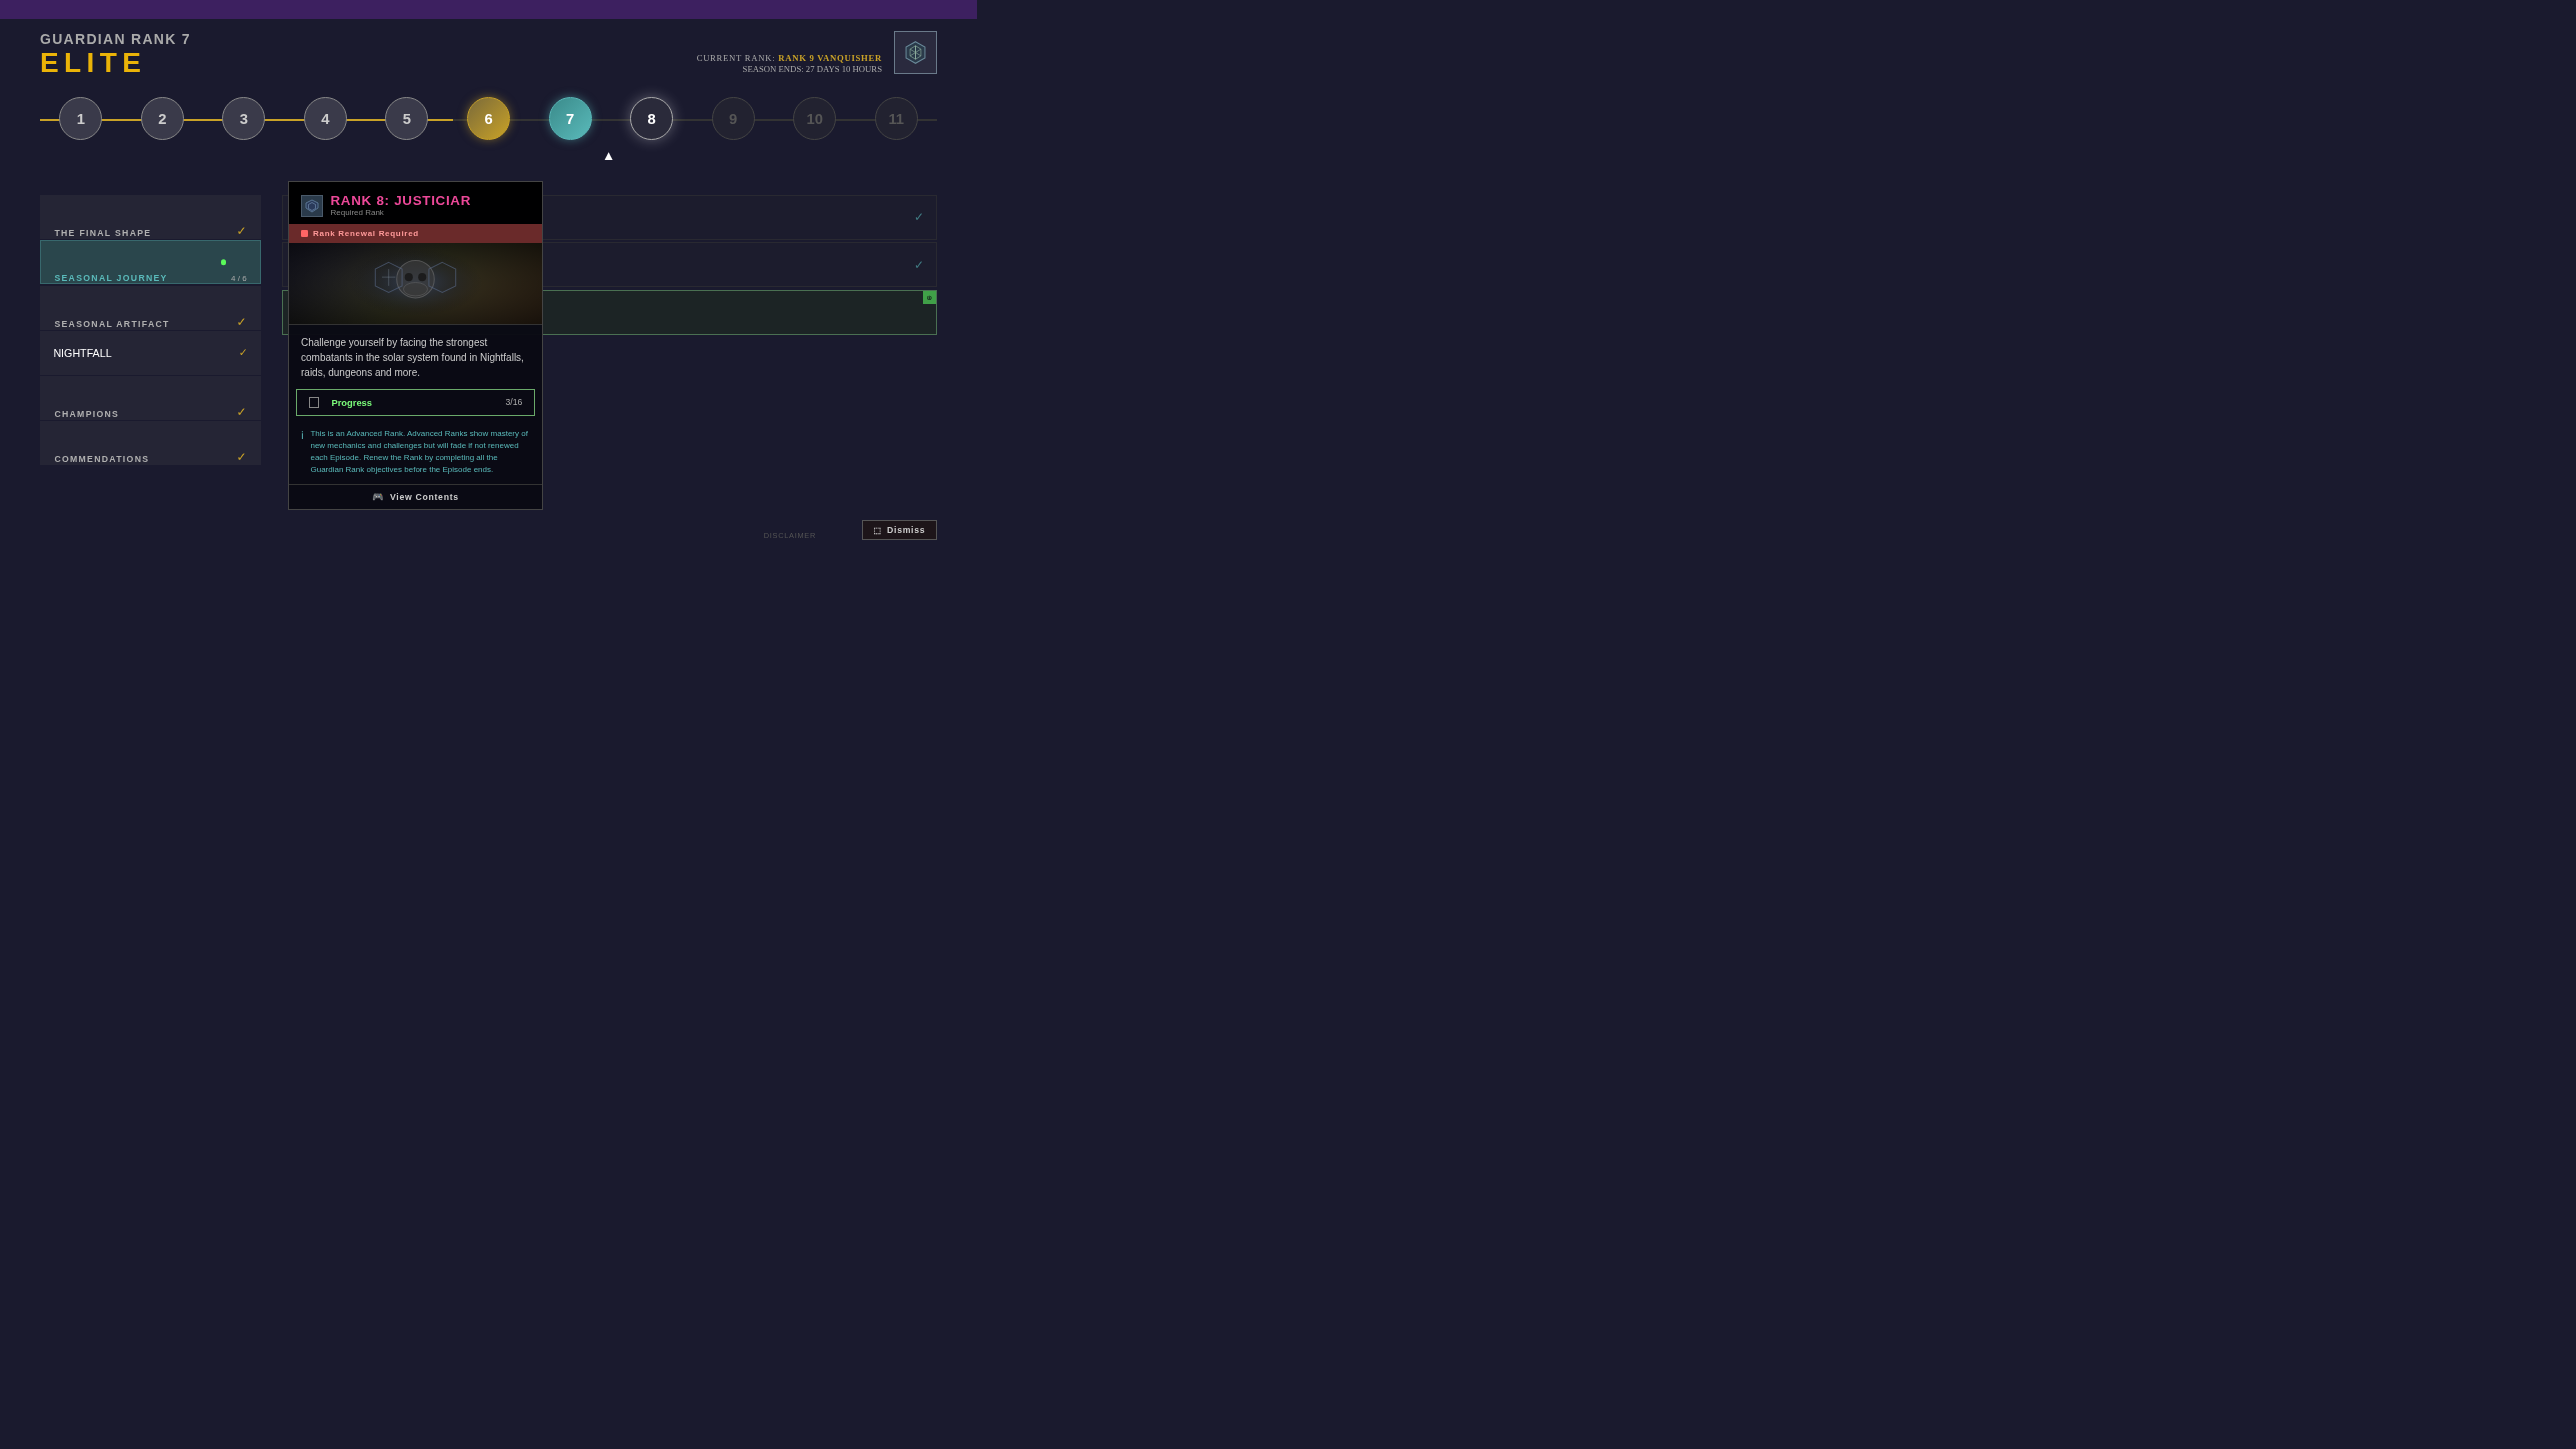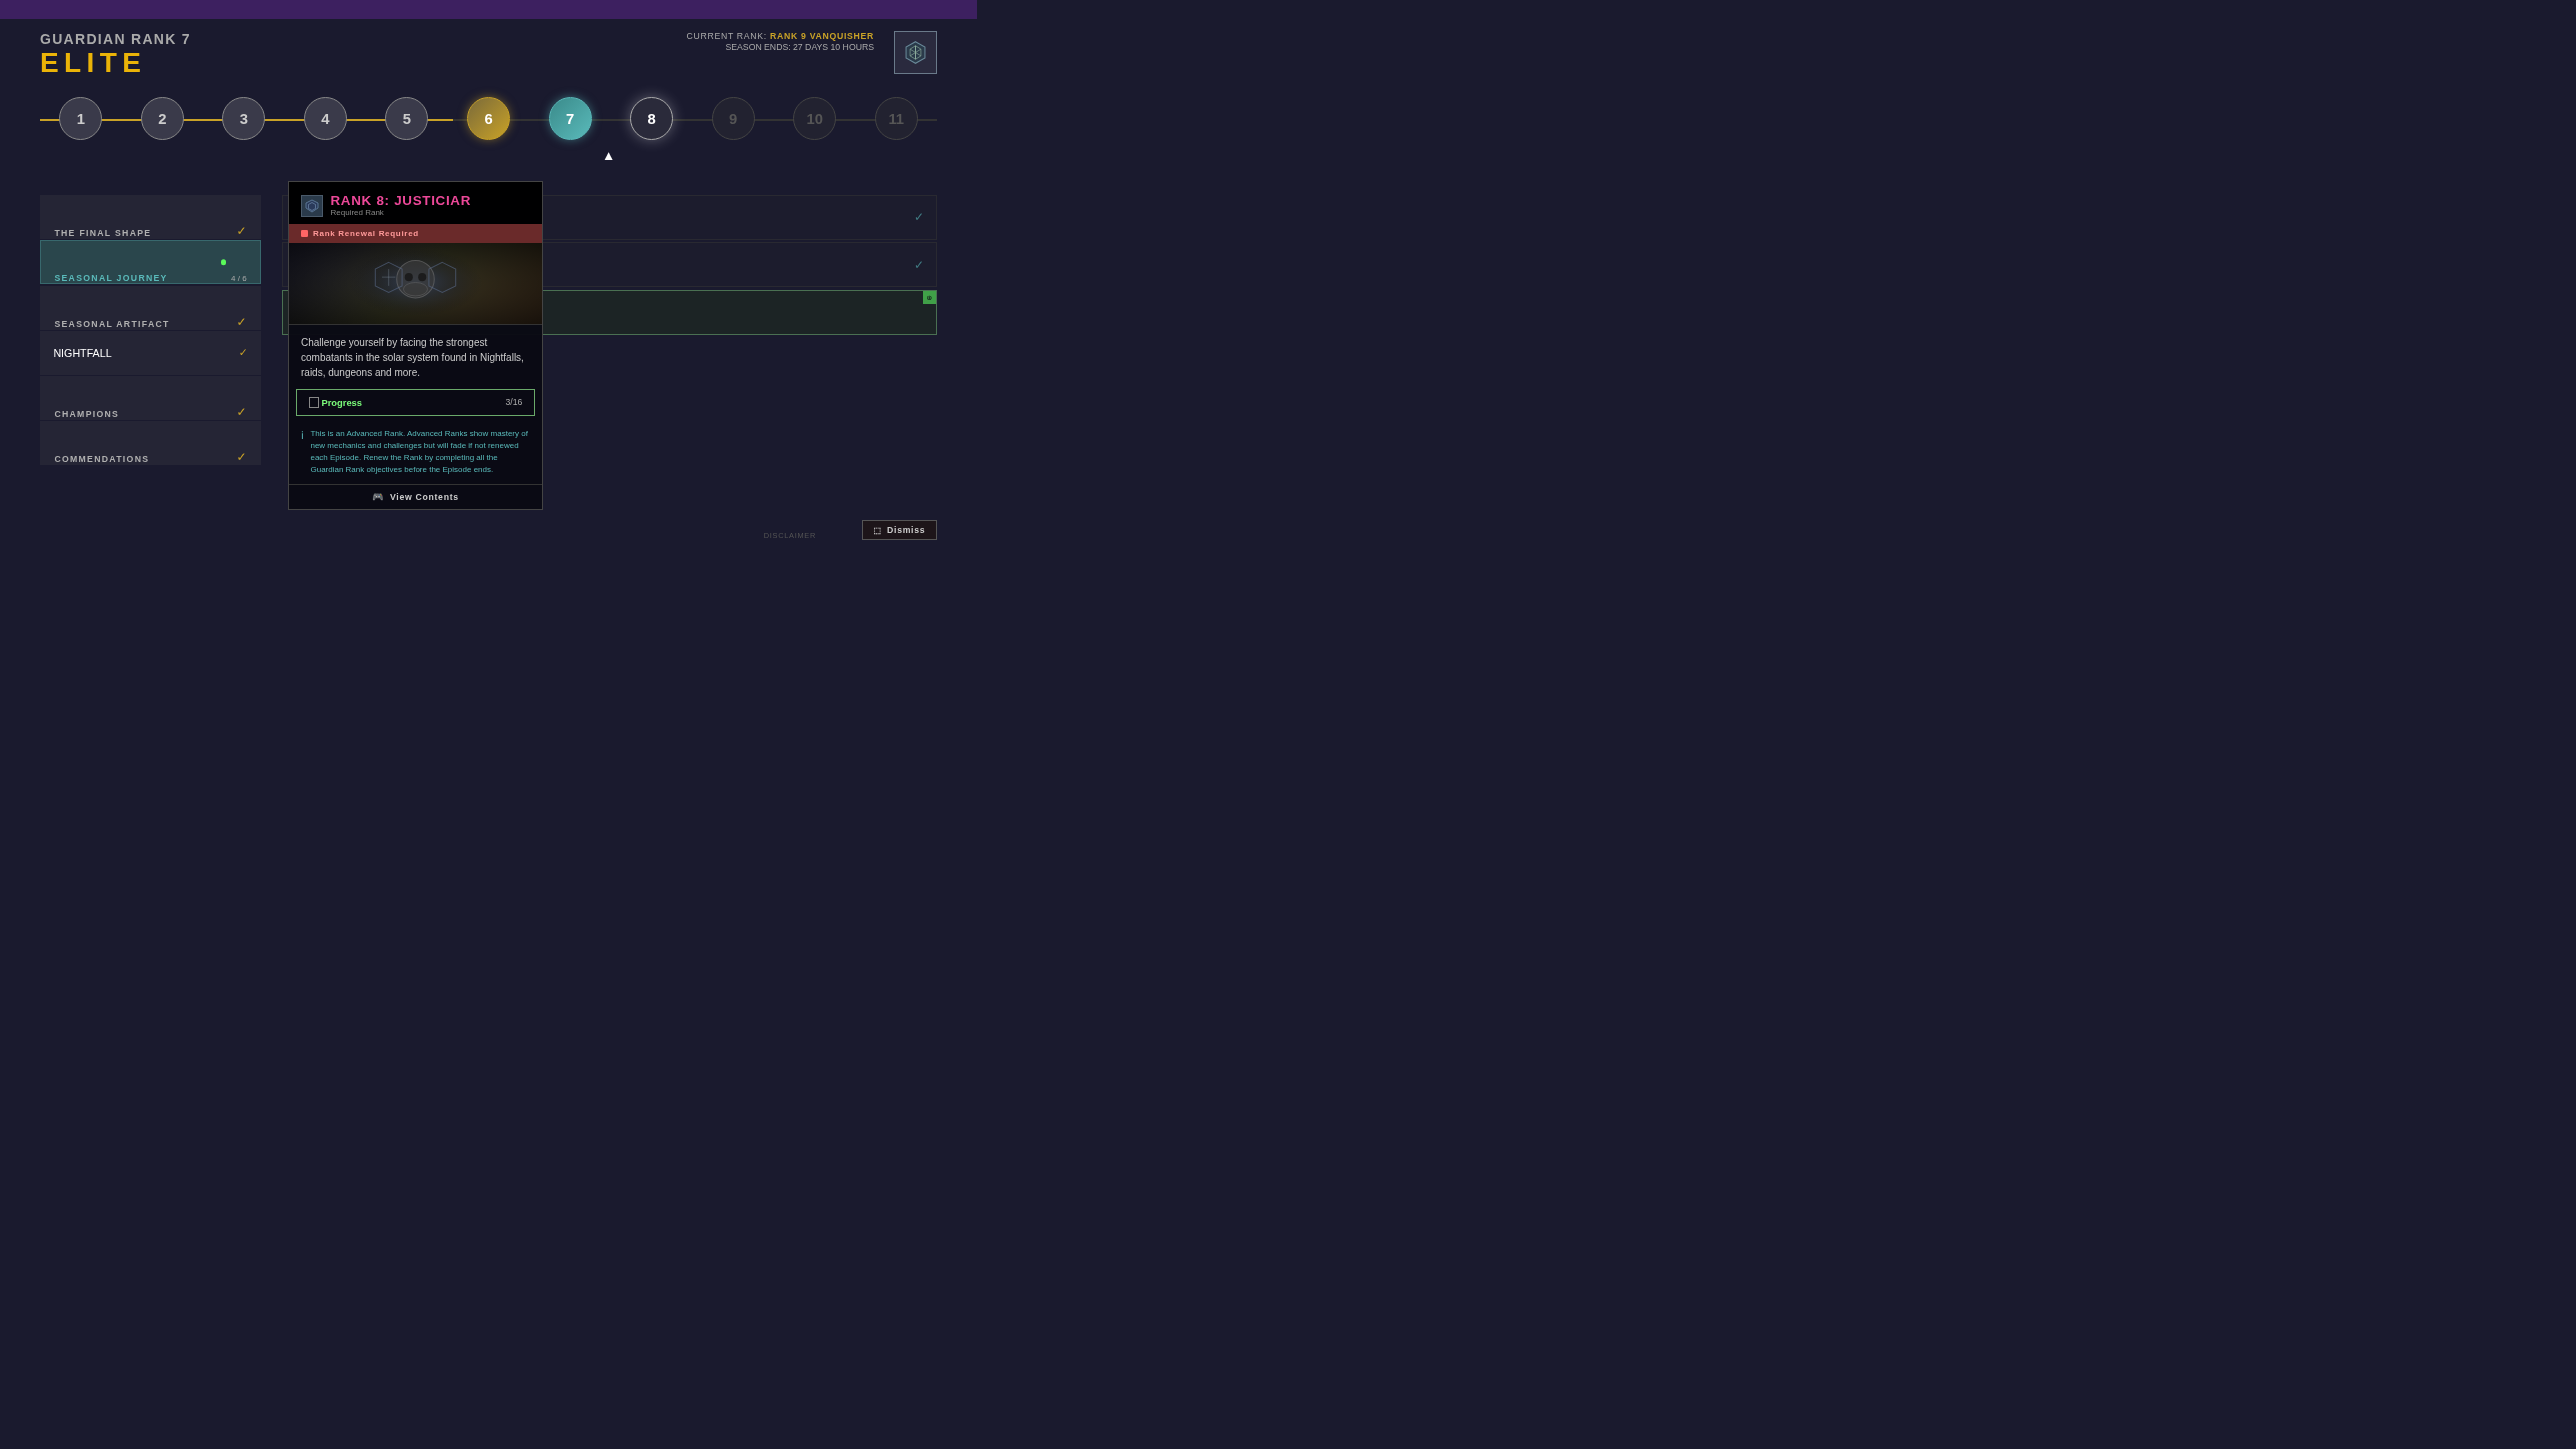--- a/index.html
+++ b/index.html
@@ -42,22 +42,23 @@
     .header-left .rank-name {
       font-size: 28px;
       font-weight: 900;
       letter-spacing: 5.4px;
       color: #eab308;
     }
 
     .header-right {
       text-align: right;
       display: flex;
-      align-items: flex-start;
-      gap: 20px;
+      align-items: flex-end;
+      gap: 12px;
+      font-family: Liberation Serif, serif;
     }
 
     .header-right-text .current-rank-value {
       font-size: 8.7px;
       color: #aaa;
       letter-spacing: 0.7px;
     }
 
     .header-right-text .season-ends {
       font-size: 8.7px;
@@ -410,21 +411,21 @@
       line-height: 1.5;
       border-top: 0.7px solid #333;
     }
 
     .popup-progress-section {
       padding: 6.7px 12px;
       border: 1.3px solid #6aaa6a;
       margin: 0 6.7px 6.7px;
       display: flex;
       align-items: center;
-      gap: 2px;
+      gap: 12px;
     }
 
     .progress-checkbox {
       width: 10.7px;
       height: 10.7px;
       border: 1.3px solid #888;
       background: transparent;
       flex-shrink: 0;
     }
 

